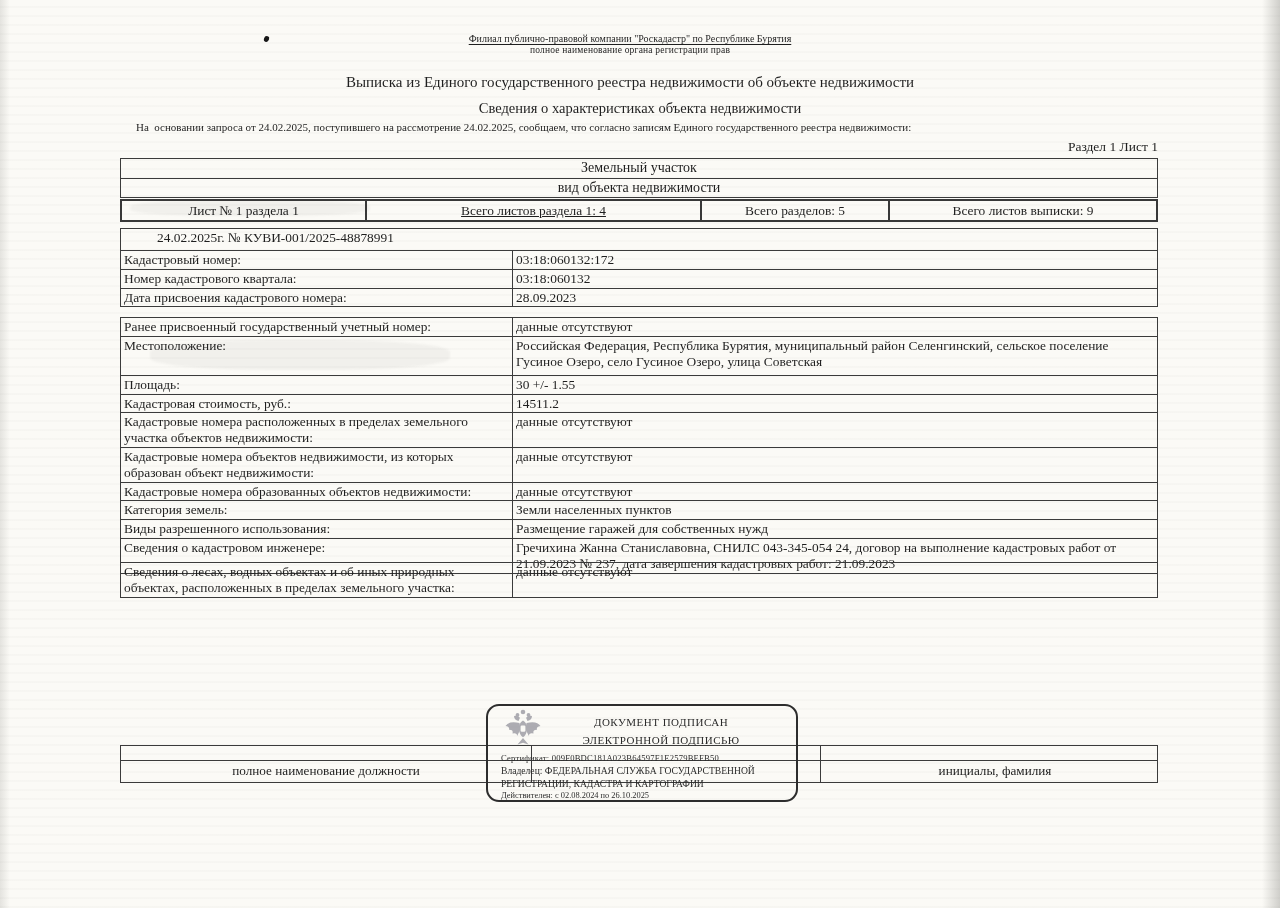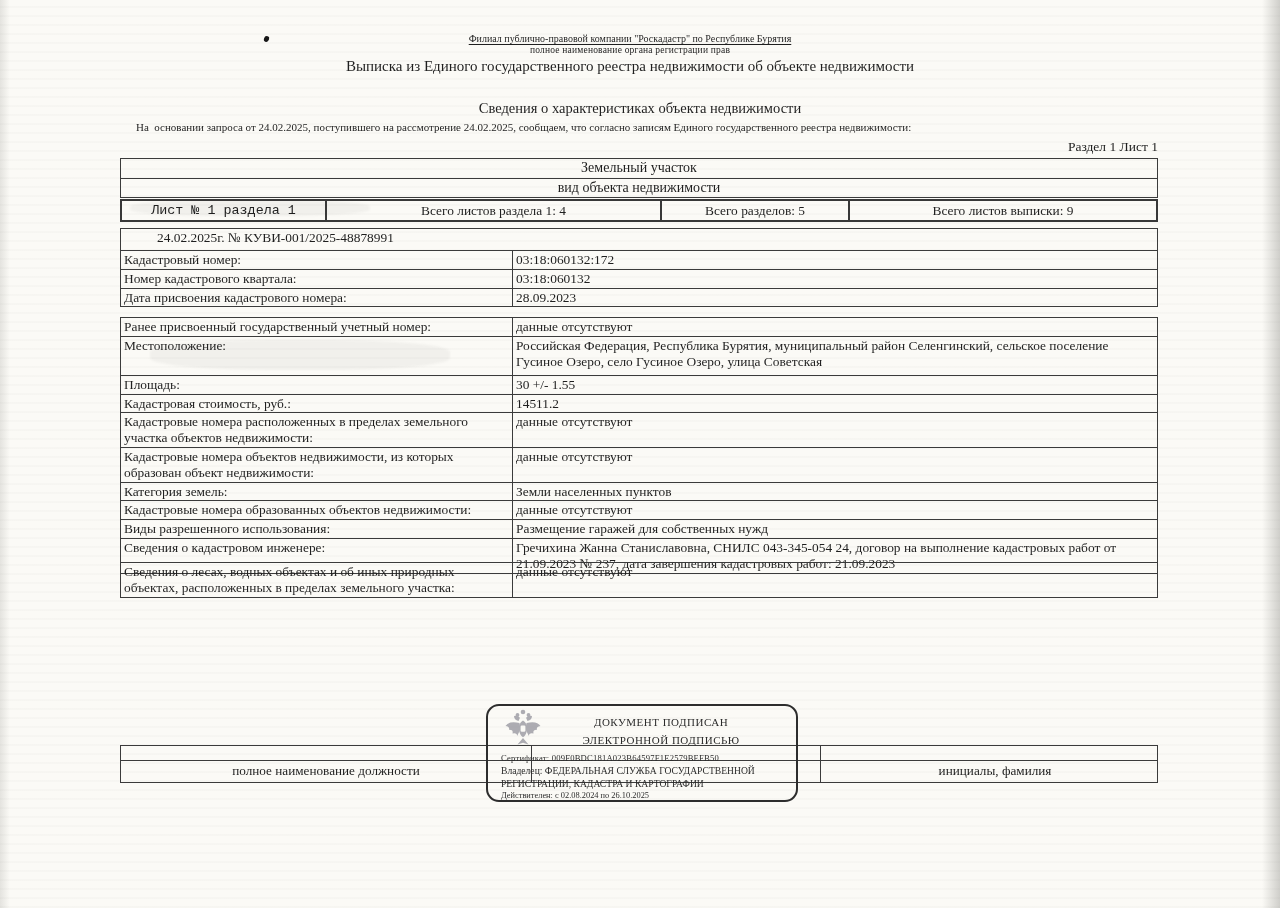--- a/index.html
+++ b/index.html
@@ -18,37 +18,37 @@
   .edge-left { position:absolute; left:0; top:0; width:10px; height:100%;
     background:linear-gradient(to right, rgba(135,135,130,0.2), rgba(135,135,130,0)); }
   .smudge { position:absolute; background:rgba(120,120,115,0.07); border-radius:40%; filter:blur(1px); }
   .ink-dot { position:absolute; left:264px; top:36px; width:5px; height:6px;
     background:#181818; border-radius:50% 40% 55% 45%; transform:rotate(18deg); }
 
   
   .hdr { position:absolute; left:100px; top:33px; width:1060px; text-align:center; }
   .org-name { font-size:10px; text-decoration:underline; text-underline-offset:2px; }
   .org-caption { font-size:9.5px; margin-top:1px; letter-spacing:0.2px; }
-  .doc-title { font-size:15px; margin-top:3px; }
+  .doc-title { font-size:15px; margin-top:19px; }
   .section-title { position:absolute; left:120px; top:100px; width:1040px; text-align:center; font-size:14.5px; }
   .request-line { position:absolute; left:136px; top:121px; font-size:11px; white-space:pre; }
   .razdel { position:absolute; left:120px; top:139px; width:1038px; text-align:right; font-size:13.5px; }
 
   
   .obj-table { position:absolute; left:120px; top:158px; width:1038px; box-sizing:border-box;
     border:1.6px solid #3b3b3b; }
   .obj-row { text-align:center; font-size:14px; height:18.5px; line-height:18px; }
   .obj-value { border-bottom:1.1px solid #3b3b3b; }
 
   
   .mini-table { position:absolute; left:120px; top:199px; width:1038px; height:23px;
     box-sizing:border-box; border:2px solid #383838; display:flex; }
   .mini-cell { box-sizing:border-box; border-right:2px solid #383838; display:flex;
     align-items:center; justify-content:center; font-size:13.4px; }
-  .mc1 { width:205px;font-family:Liberation Mono, monospace; } .mc2 { width:335px; } .mc3 { width:188px; } .mc4 { flex:1; border-right:none; }
+  .mc1 { width:245px; } .mc2 { width:335px;text-decoration:underline; } .mc3 { width:188px; } .mc4 { flex:1; border-right:none; }
 
   
   .doc-table { position:absolute; left:120px; width:1038px; border-collapse:collapse; table-layout:fixed; }
   .doc-table td { border:1.4px solid #3b3b3b; font-size:13.4px; line-height:15.8px;
     padding:1px 5px 1px 3px; vertical-align:top; word-wrap:break-word; }
   .t1 { top:228px; } .t2 { top:317px; } .t3 { top:562px; }
   .hrow td { height:19px;padding-left:36px; }
   .r17 { height:17px; } .r33 { height:33px; } .r39 { height:39px; }
 
   
@@ -155,26 +155,26 @@
     </tr>
     <tr class="r33">
       <td>Кадастровые номера расположенных в пределах земельного участка объектов недвижимости:</td>
       <td>данные отсутствуют</td>
     </tr>
     <tr class="r33">
       <td>Кадастровые номера объектов недвижимости, из которых образован объект недвижимости:</td>
       <td>данные отсутствуют</td>
     </tr>
     <tr class="r17">
+      <td>Кадастровые номера образованных объектов недвижимости:</td>
+      <td>данные отсутствуют</td>
+    </tr>
+    <tr class="r17">
       <td>Категория земель:</td>
       <td>Земли населенных пунктов</td>
-    </tr>
-    <tr class="r17">
-      <td>Кадастровые номера образованных объектов недвижимости:</td>
-      <td>данные отсутствуют</td>
     </tr>
     <tr class="r17">
       <td>Виды разрешенного использования:</td>
       <td>Размещение гаражей для собственных нужд</td>
     </tr>
     <tr class="r33">
       <td>Сведения о кадастровом инженере:</td>
       <td>Гречихина Жанна Станиславовна, СНИЛС 043-345-054 24, договор на выполнение кадастровых работ от 21.09.2023 № 237, дата завершения кадастровых работ: 21.09.2023</td>
     </tr>
   </tbody>

